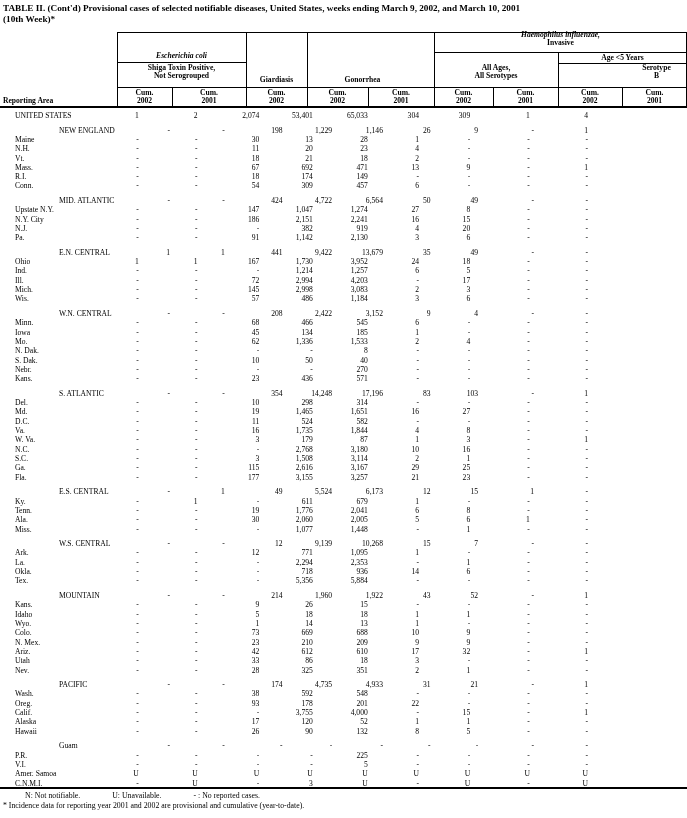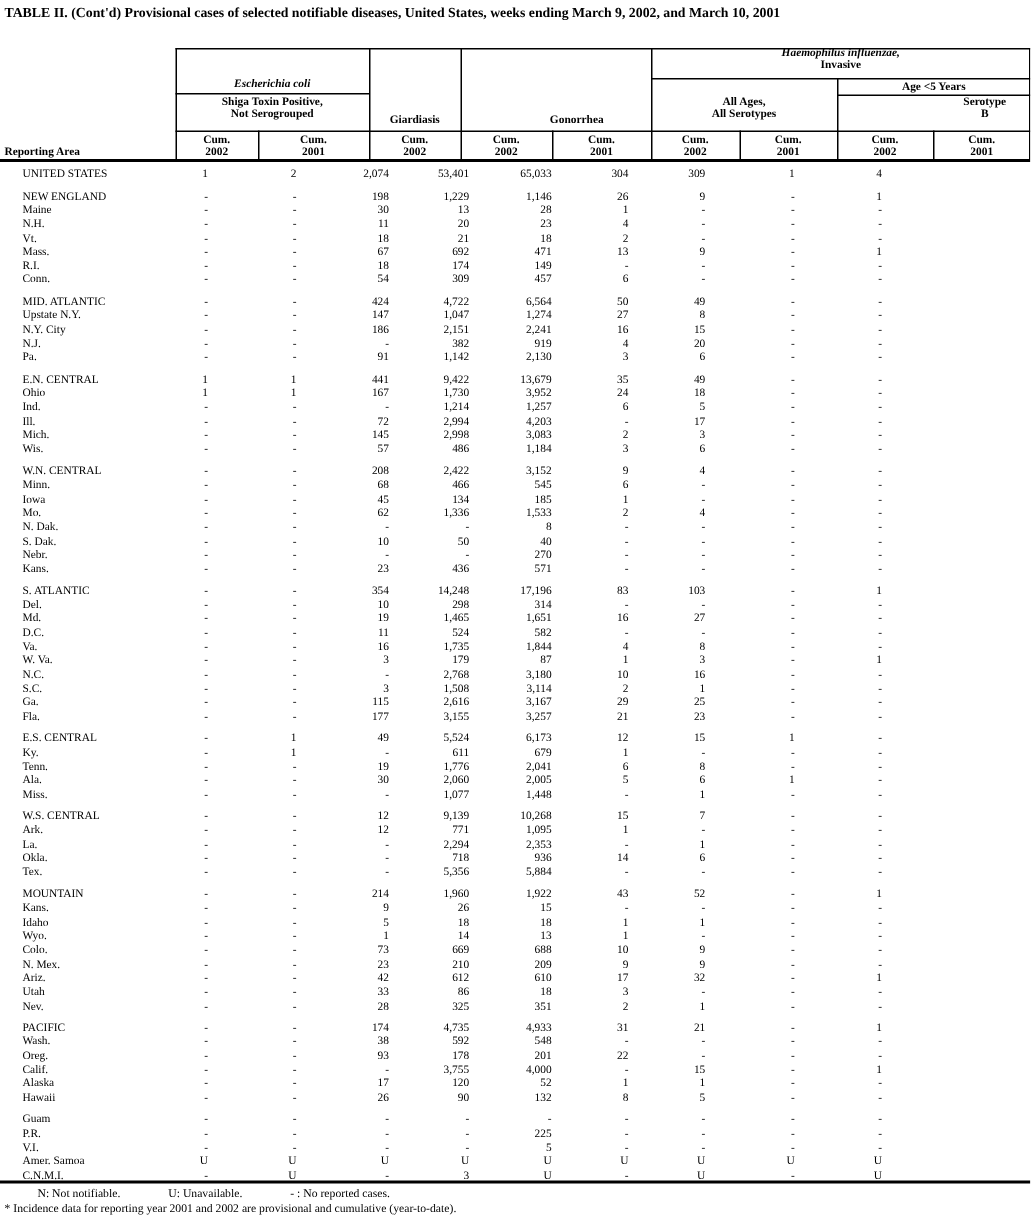--- a/index.html
+++ b/index.html
@@ -6,21 +6,21 @@
   .page{position:relative;width:687px;height:818px;background:#fff;color:#000;
         font-family:Liberation Serif, serif;overflow:hidden;}
   .title{position:absolute;left:3px;top:3px;width:682px;font-size:9.2px;font-weight:bold;line-height:11px;}
   .hl{position:absolute;height:1px;background:#000;}
   .vl{position:absolute;width:1px;background:#000;}
   .hd{position:absolute;font-size:7.6px;font-weight:bold;text-align:center;line-height:8.4px;white-space:nowrap;}
   .it{font-style:italic;}
   .rep-area{position:absolute;left:3px;top:96px;font-size:7.6px;font-weight:bold;}
   .rows{position:absolute;left:12px;top:111px;width:592px;}
   .trow{display:flex;height:9.33px;line-height:9.33px;font-size:7.6px;}
-  .trow.gap{margin-top:5.2px;}
+  .trow.gap{margin-top:5.2px;margin-left:44px;}
   .cell{box-sizing:border-box;text-align:right;white-space:nowrap;}
   .area{width:117px;text-align:left;padding-left:3px;overflow:hidden;}
   .c0{width:55px;padding-right:18px}
   .c1{width:74px;padding-right:24px}
   .c2{width:61px;padding-right:15px}
   .c3{width:61px;padding-right:14px}
   .c4{width:66px;padding-right:16px}
   .c5{width:59px;padding-right:16px}
   .c6{width:65px;padding-right:22px}
   .c7{width:64px;padding-right:18px}
@@ -28,20 +28,21 @@
   .fnote{position:absolute;left:3px;font-size:7.8px;line-height:9px;}
   .fnote span{margin-right:30px;}
 </style>
 </head>
 <body>
 
 <div class="page">
 
   <div class="title">
     <div>TABLE II. (Cont'd) Provisional cases of selected notifiable diseases, United States, weeks ending March 9, 2002, and March 10, 2001</div>
+    <div>(10th Week)*</div>
   </div>
 
   <div class="hl" style="top:32px;left:117px;width:570px;"></div>
   <div class="hl" style="top:52px;left:434px;width:253px;"></div>
   <div class="hl" style="top:62px;left:117px;width:129px;"></div>
   <div class="hl" style="top:63px;left:558px;width:129px;"></div>
   <div class="hl" style="top:87px;left:117px;width:570px;"></div>
   <div class="hl" style="top:106px;left:0;width:687px;height:1.8px;"></div>
   <div class="vl" style="left:117px;top:32px;height:74px;"></div>
   <div class="vl" style="left:246px;top:32px;height:74px;"></div>
@@ -53,21 +54,21 @@
   <div class="vl" style="left:368px;top:87px;height:19px;"></div>
   <div class="vl" style="left:493px;top:87px;height:19px;"></div>
   <div class="vl" style="left:622px;top:87px;height:19px;"></div>
 
   <div class="hd it" style="left:117px;width:129px;top:52px;">Escherichia coli</div>
   <div class="hd" style="left:117px;width:129px;top:64px;text-align:center;">
     <div>Shiga Toxin Positive,</div>
     <div>Not Serogrouped</div>
   </div>
   <div class="hd" style="left:246px;width:61px;top:76px;">Giardiasis</div>
-  <div class="hd" style="left:321px;width:127px;top:76px;">Gonorrhea</div>
+  <div class="hd" style="left:299px;width:127px;top:76px;">Gonorrhea</div>
   <div class="hd" style="left:434px;width:253px;top:31px;">
     <div class="it">Haemophilus influenzae,</div>
     <div>Invasive</div>
   </div>
   <div class="hd" style="left:558px;width:129px;top:54px;">Age &lt;5 Years</div>
   <div class="hd" style="left:434px;width:124px;top:64px;">
     <div>All Ages,</div>
     <div>All Serotypes</div>
   </div>
   <div class="hd" style="left:558px;width:129px;top:64px;padding-left:34px;">

